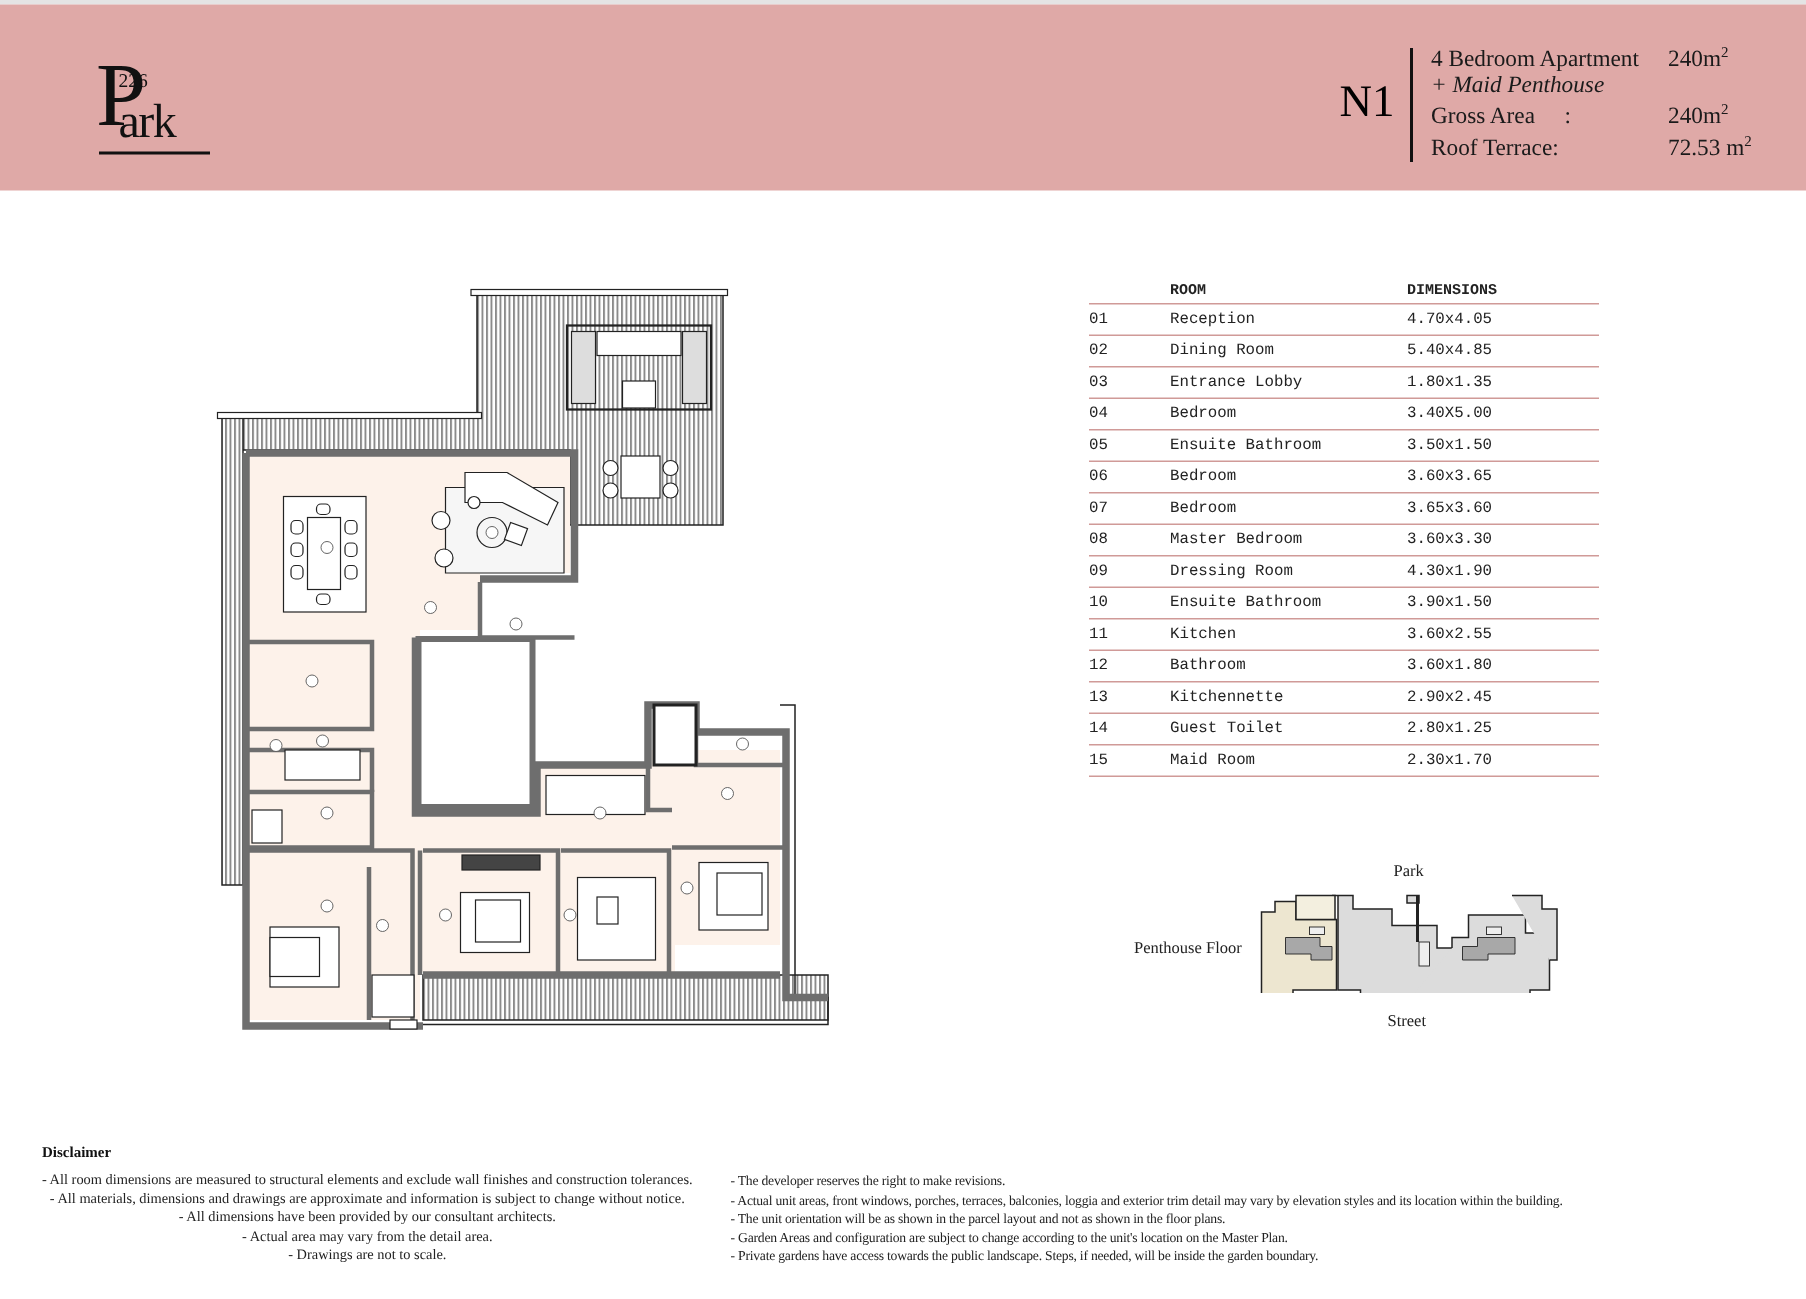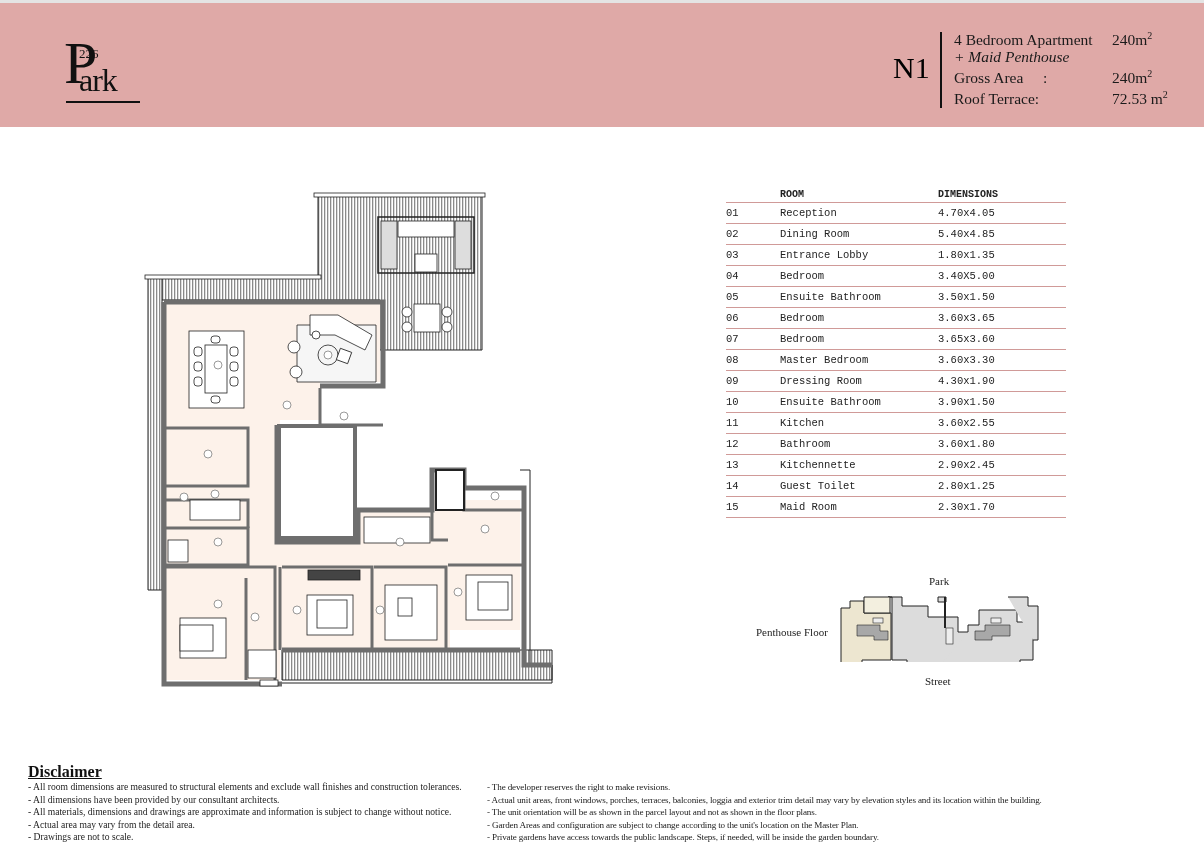--- a/index.html
+++ b/index.html
@@ -26,21 +26,21 @@
 
   .room-table { position: absolute; left: 726px; top: 186px; width: 340px; border-collapse: collapse; font-family: Liberation Mono, monospace; font-size: 10.5px; color: #222; }
   .room-table th { text-align: left; font-weight: bold; font-size: 10px; padding: 2px 0 2px 0; border-bottom: 1px solid #d09a98; height: 12px; }
   .room-table td { padding: 0; height: 20px; border-bottom: 1px solid #d09a98; vertical-align: middle; }
   .room-table .c-no { width: 54px; }
   .room-table .c-room { width: 158px; }
 
   .keyplan { position: absolute; left: 838px; top: 592px; width: 204px; height: 70px; }
   .kp-label { position: absolute; font-family: "Liberation Serif", serif; font-size: 11px; color: #222; }
 
-  .disclaimer-title { position: absolute; left: 28px; top: 763px; font-family: "Liberation Serif", serif; font-weight: bold; font-size: 16px; color: #111; text-decoration: underline; }
+  .disclaimer-title { position: absolute; left: 28px; top: 763px; font-family: "Liberation Serif", serif; font-weight: bold; font-size: 10px; color: #111; }
   .disc-col { position: absolute; top: 781px; font-family: "Liberation Serif", serif; font-size: 9.6px; line-height: 12.6px; color: #222; margin: 0; padding: 0; list-style: none; white-space: nowrap; }
   .disc-col li::before { content: "- "; }
 </style>
 </head>
 <body>
 
 <div class="topline"></div>
 
 <div class="header">
   <div class="logo">
@@ -297,24 +297,24 @@
     <path d="M857 625 H880 V631 H888 V640 H874 V636 H857 Z"></path>
     <path d="M1010 625 H985 V631 H975 V640 H992 V636 H1010 Z"></path>
     <rect x="946" y="628" width="7" height="16" fill="#eee"></rect>
     <rect x="873" y="618" width="10" height="5" fill="#eee"></rect>
     <rect x="991" y="618" width="10" height="5" fill="#eee"></rect>
   </g>
   <line x1="945" y1="597" x2="945" y2="628" stroke="#222" stroke-width="2"></line>
 </svg>
 
 <div class="disclaimer-title">Disclaimer</div>
-<ul class="disc-col" style="left:28px;">
+<ul class="disc-col" style="left:28px;text-align:center;">
   <li>All room dimensions are measured to structural elements and exclude wall finishes and construction tolerances.</li>
+  <li>All materials, dimensions and drawings are approximate and information is subject to change without notice.</li>
   <li>All dimensions have been provided by our consultant architects.</li>
-  <li>All materials, dimensions and drawings are approximate and information is subject to change without notice.</li>
   <li>Actual area may vary from the detail area.</li>
   <li>Drawings are not to scale.</li>
 </ul>
 <ul class="disc-col" style="left:487px; font-size:9.1px; letter-spacing:-0.15px;">
   <li>The developer reserves the right to make revisions.</li>
   <li>Actual unit areas, front windows, porches, terraces, balconies, loggia and exterior trim detail may vary by elevation styles and its location within the building.</li>
   <li>The unit orientation will be as shown in the parcel layout and not as shown in the floor plans.</li>
   <li>Garden Areas and configuration are subject to change according to the unit's location on the Master Plan.</li>
   <li>Private gardens have access towards the public landscape. Steps, if needed, will be inside the garden boundary.</li>
 </ul>

